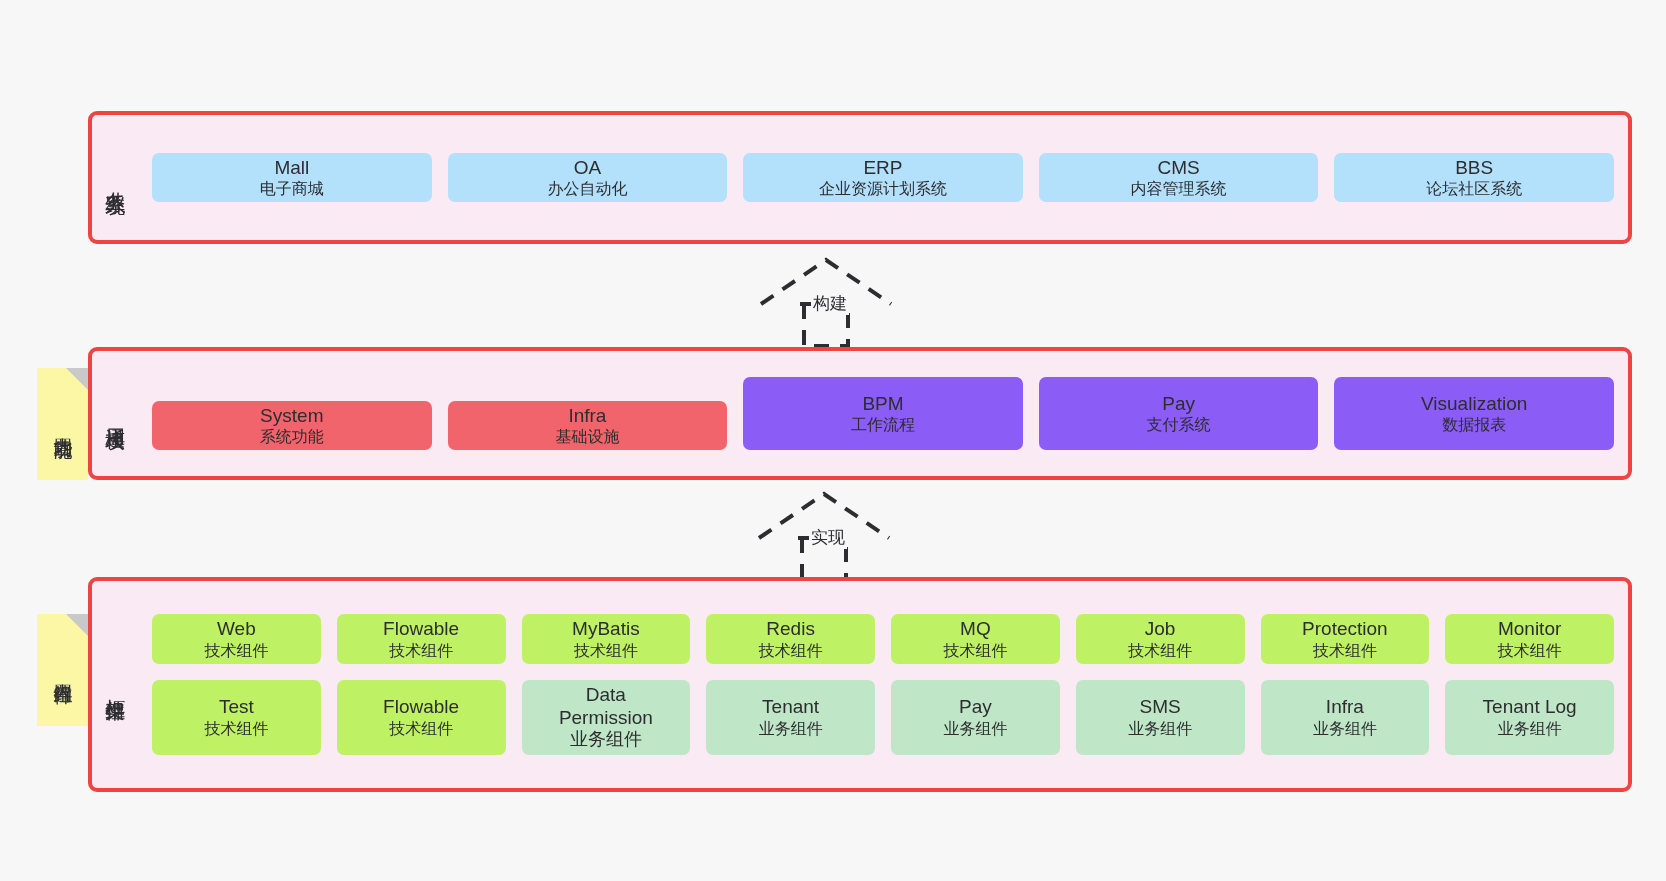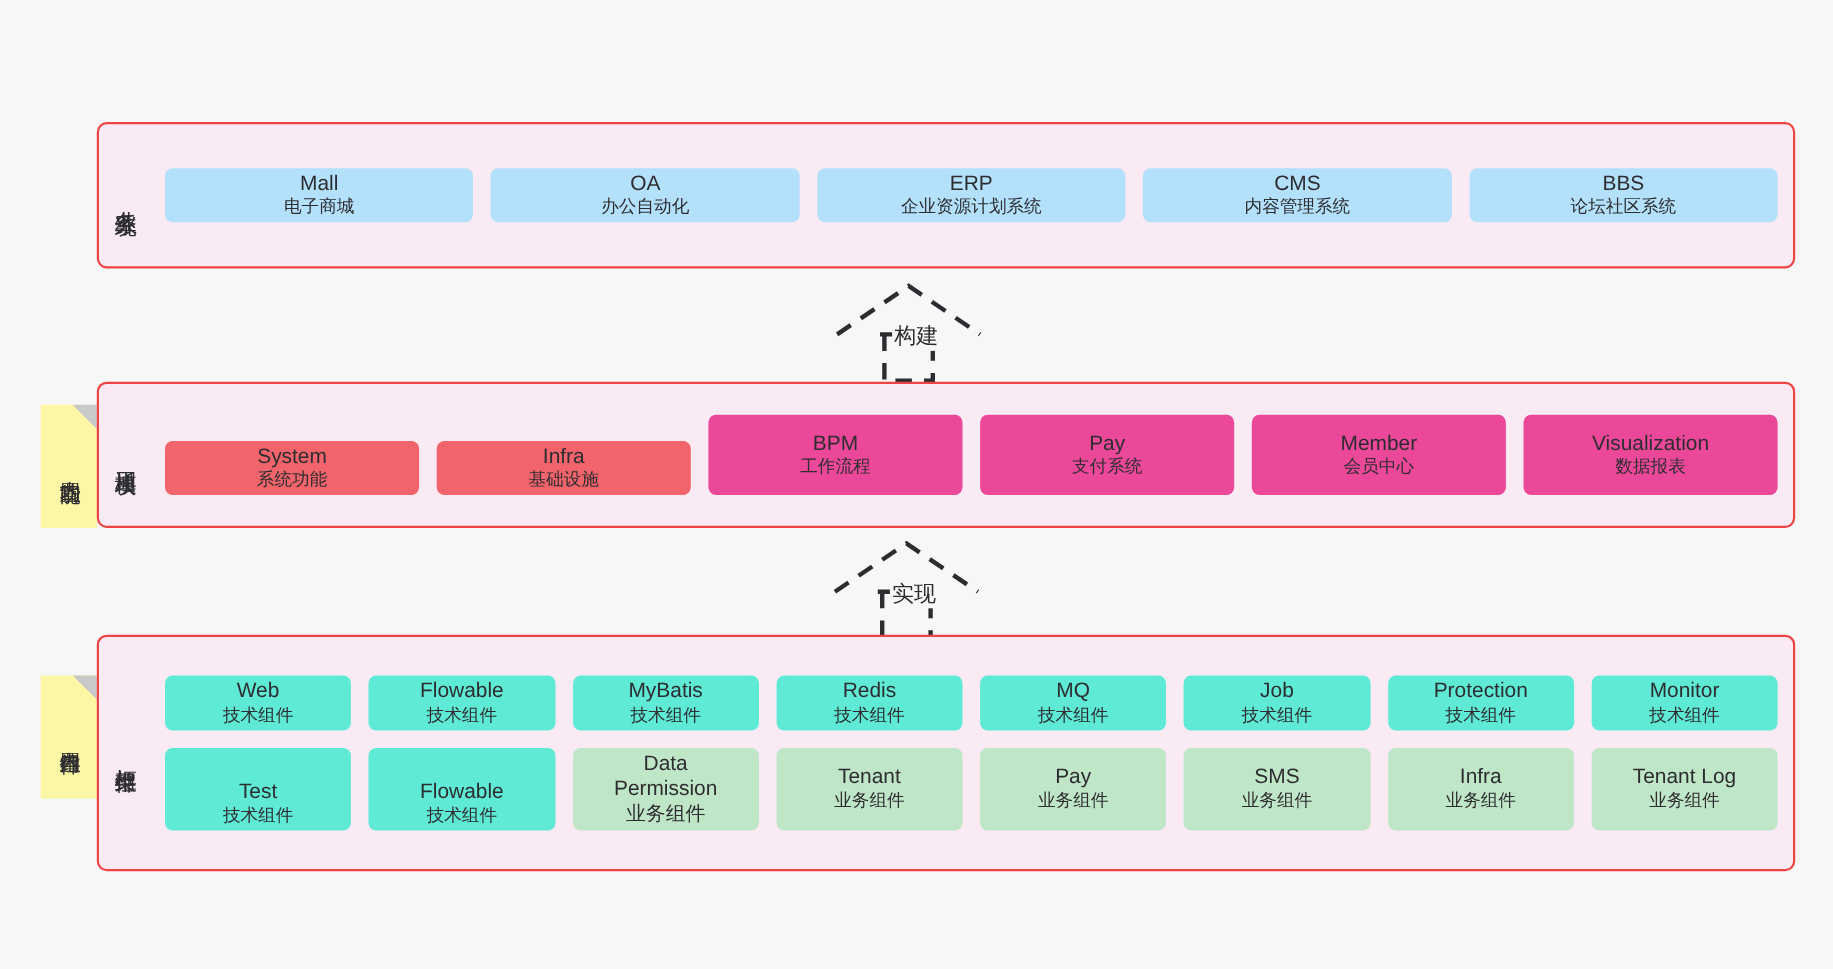--- a/index.html
+++ b/index.html
@@ -9,21 +9,21 @@
     background: #f7f7f7;
     font-family: "Liberation Sans", "DejaVu Sans", sans-serif;
     overflow: hidden;
   }
   #stage { position: relative; width: 1666px; height: 881px; }
 
   
   .layer {
     position: absolute;
     background: #f9eaf4;
-    border: 2px solid #ef4444;
+    border: 4px solid #ef4444;
     border-radius: 9px;
     display: flex;
     align-items: stretch;
   }
   .layer-title {
     width: 46px;
     flex: 0 0 46px;
     display: flex;
     align-items: center;
     justify-content: center;
@@ -60,22 +60,22 @@
     line-height: 1.2;
     padding: 4px 6px;
   }
   .node .en { font-size: 19px; }
   .node .cn { font-size: 16px; }
   .node .cn2 { font-size: 18px; }
 
   
   .fill-blue       { background: #b3e0fa; }
   .fill-red        { background: #f2646b; margin-top: 24px; }
-  .fill-pink       { background: #ec4899; }
-  .fill-green      { background: #5eead4; justify-content: flex-end; }
+  .fill-pink       { background: #8b5cf6; }
+  .fill-green      { background: #bef264; }
   .fill-lightgreen { background: #bfe6c6; }
 
   
   .note {
     position: absolute;
     background: #fbf7a5;
     display: flex;
     align-items: center;
     justify-content: center;
     font-size: 19px;
@@ -94,21 +94,21 @@
     width: 0; height: 0;
     border-left: 22px solid transparent;
     border-top: 22px solid #c9c9c9;
   }
 
   
   .conn { position: absolute; }
   .conn svg { display: block; overflow: visible; }
   .conn-label {
     position: absolute;
-    font-size: 20px;
+    font-size: 17px;
     color: #2d2d31;
     background: #f7f7f7;
     padding: 0 2px;
     white-space: nowrap;
     user-select: none;
   }
 </style>
 </head>
 <body>
 
@@ -169,24 +169,20 @@
         </div>
         <div class="node fill-pink">
           <span class="en">BPM</span>
           <span class="cn">工作流程</span>
         </div>
         <div class="node fill-pink">
           <span class="en">Pay</span>
           <span class="cn">支付系统</span>
         </div>
         <div class="node fill-pink">
-          <span class="en">Member</span>
-          <span class="cn">会员中心</span>
-        </div>
-        <div class="node fill-pink">
           <span class="en">Visualization</span>
           <span class="cn">数据报表</span>
         </div>
       </div>
     </div>
   </div>
 
   <div class="conn" style="left:754px; top:490px; width:140px; height:92px;">
     <svg width="140" height="92" viewBox="0 0 140 92">
       <path d="M 5 48 L 70 4 L 135 48" fill="none" stroke="#2d2d31" stroke-width="4" stroke-dasharray="15 11" stroke-linecap="butt"></path>

